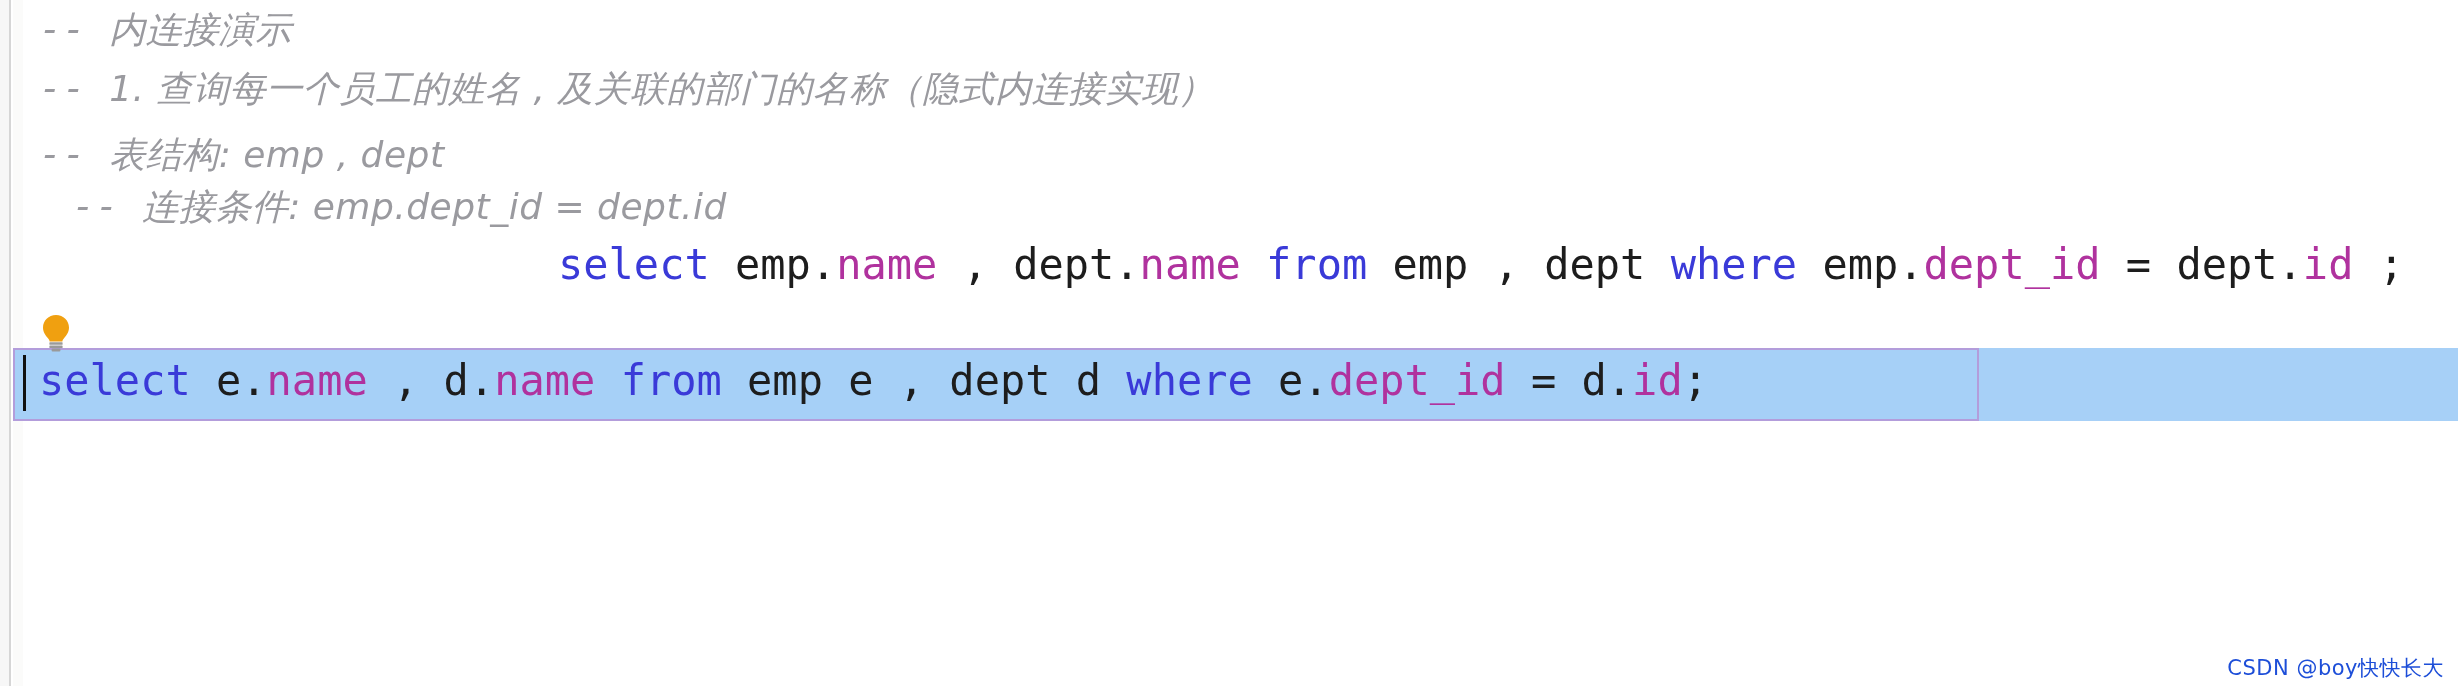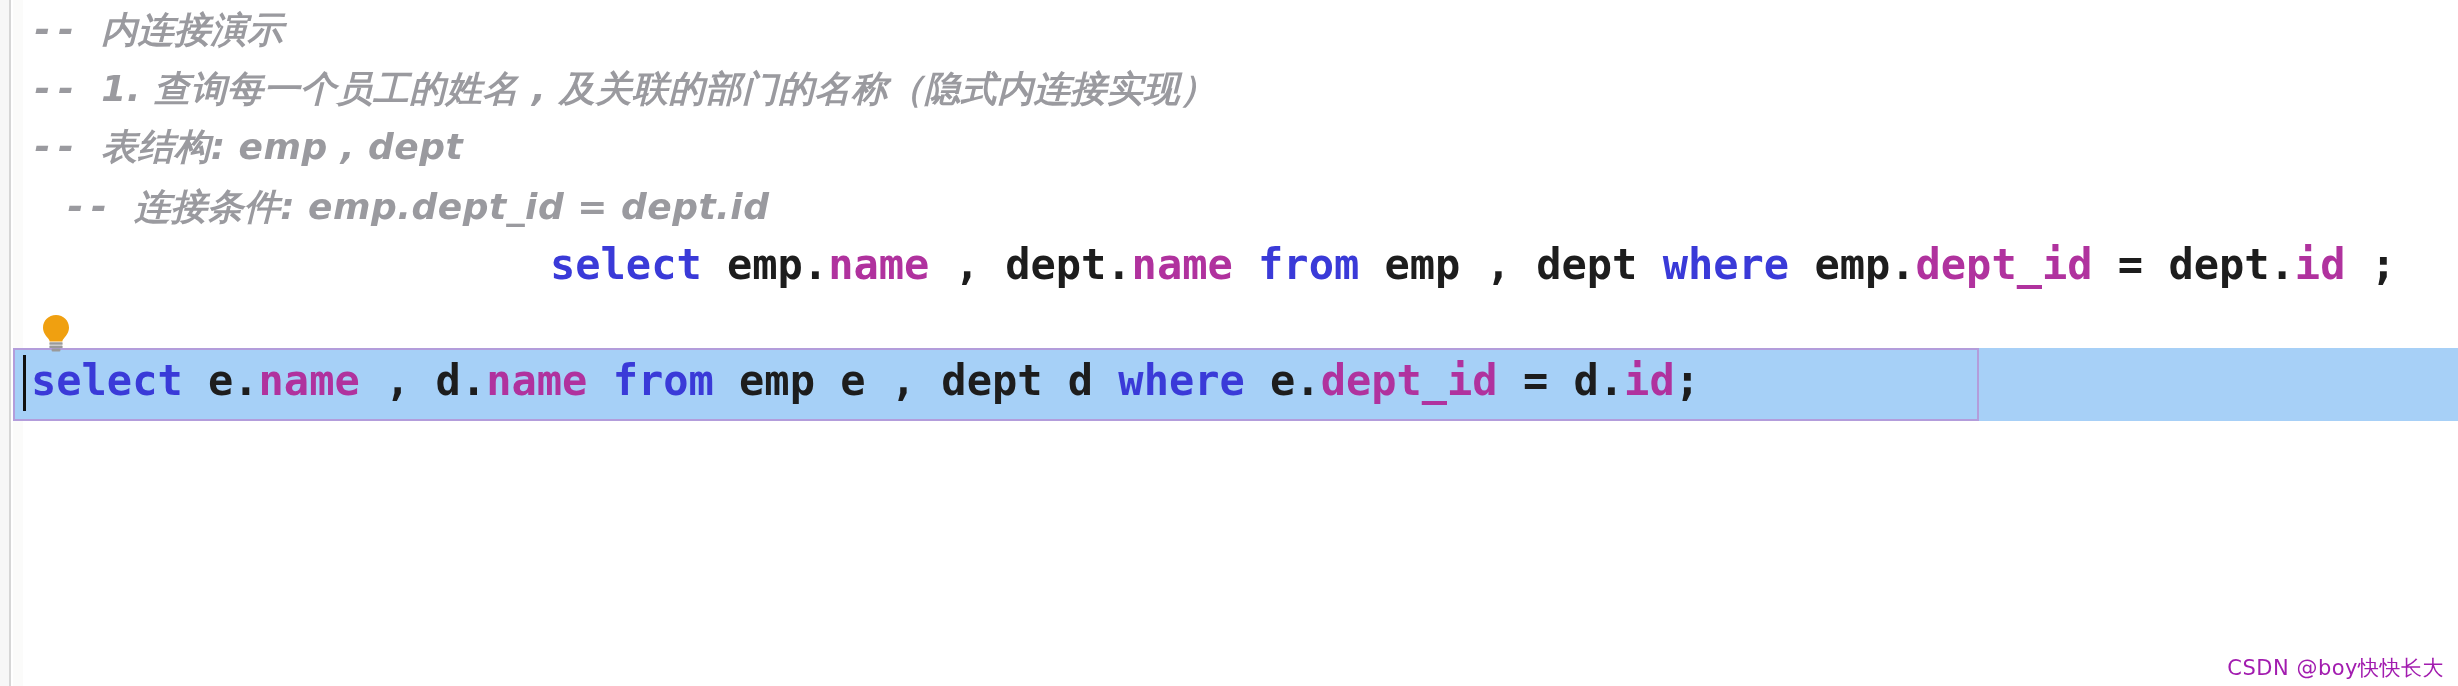--- a/index.html
+++ b/index.html
@@ -46,46 +46,45 @@
   .code-area {
     position: absolute;
     left: 0;
     top: 0;
     width: 2458px;
     height: 686px;
   }
 
   .line {
     position: absolute;
-    left: 8px;
+    left: 16px;
     width: 2388px;
     white-space: pre;
     font-family: "DejaVu Sans Mono", monospace;
-    font-weight: bold;
   }
   .line .txt {
     display: inline-block;
     padding-left: 23px;
   }
 
   
   .comment {
     color: #9a9a9f;
     font-style: italic;
     font-size: 38px;
     letter-spacing: 0.5px;
   }
   .comment .cn {
     font-family: "DejaVu Sans", sans-serif;
     font-style: italic;
     font-size: 36px;
   }
   .c-l1 { top: 0px; height: 58px; line-height: 58px; }
   .c-l2 { top: 59px; height: 58px; line-height: 58px; }
-  .c-l3 { top: 118px; height: 58px; line-height: 56px; }
+  .c-l3 { top: 118px; height: 58px; line-height: 72px; }
   .c-l4 { top: 177px; height: 58px; line-height: 58px; padding-left: 33px; }
 
   
   .sql {
     font-size: 42px;
     line-height: 58px;
     color: #1d1d1d;
     letter-spacing: 0px;
   }
   .kw   { color: #3a3ad8; }
@@ -142,21 +141,21 @@
     z-index: 5;
   }
 
   
   .watermark {
     position: absolute;
     right: 14px;
     bottom: 4px;
     font-family: "DejaVu Sans", sans-serif;
     font-size: 21px;
-    color: #a21caf;
+    color: #1d4ed8;
     letter-spacing: 0.5px;
     white-space: nowrap;
   }
 </style>
 </head>
 <body>
 
 <div id="editor">
 
   <div class="gutter"></div>

